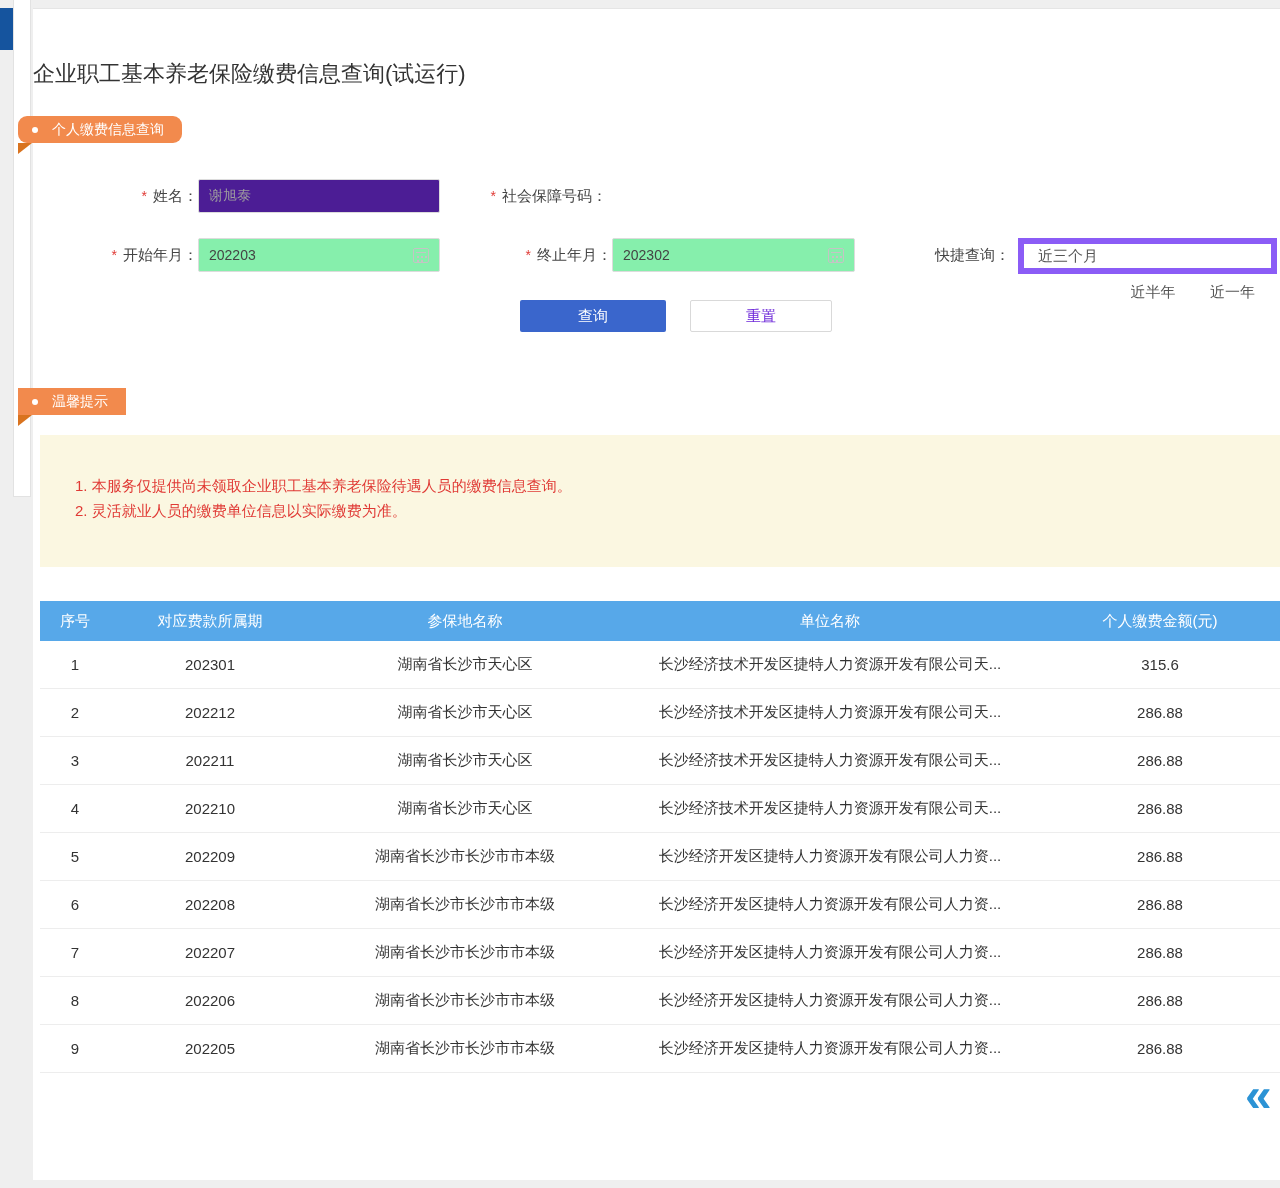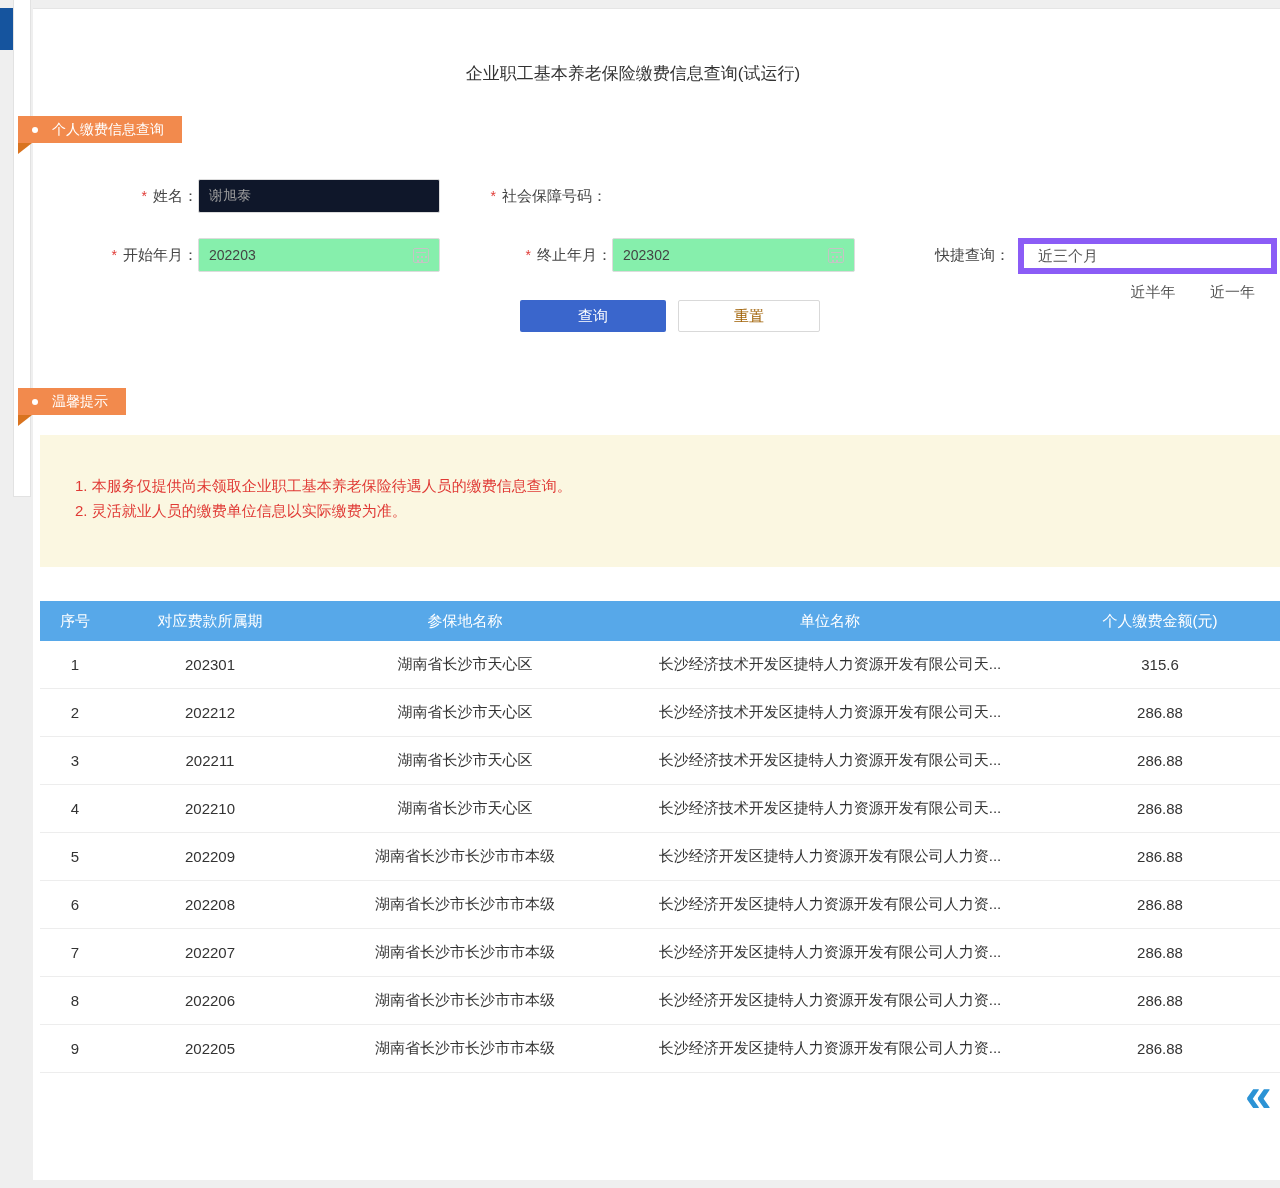--- a/index.html
+++ b/index.html
@@ -8,53 +8,53 @@
 
   
   .corner-accent { position:absolute; left:0; top:8px; width:13px; height:42px; background:#15549e; }
   .side-strip { position:absolute; left:13px; top:0; width:18px; height:497px; background:#fff;
                 border:1px solid #e2e2e2; border-top:none; }
 
   
   .card { position:absolute; left:33px; top:8px; width:1247px; height:1172px; background:#fff;
           border-top:1px solid #e5e5e5; }
 
-  .page-title { position:absolute; top:50px; left:0; width:1200px; text-align:center;
-                font-size:17px; color:#333; line-height:30px; }
+  .page-title { position:absolute; top:50px; left:0; width:1200px; 
+                font-size:22px; color:#333; line-height:30px; }
 
   
   .badge { position:absolute; left:-15px; height:27px; background:#f28a4d; color:#fff;
            font-size:14px; display:flex; align-items:center; padding:0 18px 0 14px; }
   .badge .dot { width:6px; height:6px; border-radius:50%; background:#fff; margin-right:14px; flex:none; }
   .fold { position:absolute; left:-15px; width:0; height:0;
           border-top:11px solid #d9731f; border-right:14px solid transparent; }
 
   
   .form-label { position:absolute; height:34px; display:flex; align-items:center;
                 justify-content:flex-end; font-size:15px; color:#444; }
   .req { color:#e03a35; margin-right:6px; font-size:14px; }
   .input-box { position:absolute; height:34px; border:1px solid #dcdcdc; border-radius:2px;
                background:#86efac; display:flex; align-items:center; justify-content:space-between;
                padding:0 10px; font-size:14px; color:#555; }
-  .input-box.disabled { background:#0f172a; color:#9e9e9e;text-align:center; }
+  .input-box.disabled { background:#4c1d95; color:#9e9e9e;text-align:center; }
   .cal { width:16px; height:15px; border:1px solid #c4c4c4; border-radius:2px; position:relative; flex:none; }
   .cal:before { content:""; position:absolute; left:2px; right:2px; top:3px; height:1px; background:#c4c4c4; }
   .cal:after { content:""; position:absolute; left:3px; top:7px; width:2px; height:2px; background:#c4c4c4;
                box-shadow:4px 0 #c4c4c4, 8px 0 #c4c4c4, 0 4px #c4c4c4, 4px 4px #c4c4c4; }
 
   .quick-group { position:absolute; left:985px; top:229px; height:36px; display:flex;
                  border:6px solid #8b5cf6; background:#fff; }
   .quick-btn { display:flex; align-items:center; justify-content:center; font-size:15px;
                color:#555; cursor:pointer; }
   .quick-btn + .quick-btn { border-left:1px solid #dcdcdc;margin-top:48px; }
 
   .btn { position:absolute; height:32px; border-radius:2px; font-size:15px; display:flex;
          align-items:center; justify-content:center; cursor:pointer; }
   .btn-primary { background:#3a66cc; color:#fff; }
-  .btn-plain { background:#fff; border:1px solid #d9d9d9; color:#a16207; }
+  .btn-plain { background:#fff; border:1px solid #d9d9d9; color:#6d28d9;margin-left:12px; }
 
   
   .notice { position:absolute; left:7px; top:426px; width:1240px; height:132px; background:#fbf7e1;
             padding:38px 20px 0 35px; font-size:15px; color:#e03a35; line-height:25px; }
 
   
   .table { position:absolute; left:7px; top:592px; width:1240px; }
   .table-header { display:flex; height:40px; background:#57a8e9; align-items:center; color:#fff; }
   .hcell { text-align:center; font-size:15px; flex:none; }
   .row { display:flex; height:48px; align-items:center; border-bottom:1px solid #ededed; background:#fff; }
@@ -68,21 +68,21 @@
 <body>
 
 <div id="page">
   <div class="corner-accent"></div>
   <div class="side-strip"></div>
 
   <div class="card">
 
     <div class="page-title">企业职工基本养老保险缴费信息查询(试运行)</div>
 
-    <div class="badge" style="top:107px;">
+    <div class="badge" style="top:107px;border-radius:9px;">
       <span class="dot"></span>
       <span>个人缴费信息查询</span>
     </div>
     <div class="fold" style="top:134px;"></div>
 
     <div class="form-label" style="left:57px; top:170px; width:108px;">
       <span class="req">*</span>
       <span>姓名：</span>
     </div>
     <div class="input-box disabled" style="left:165px; top:170px; width:242px;">

